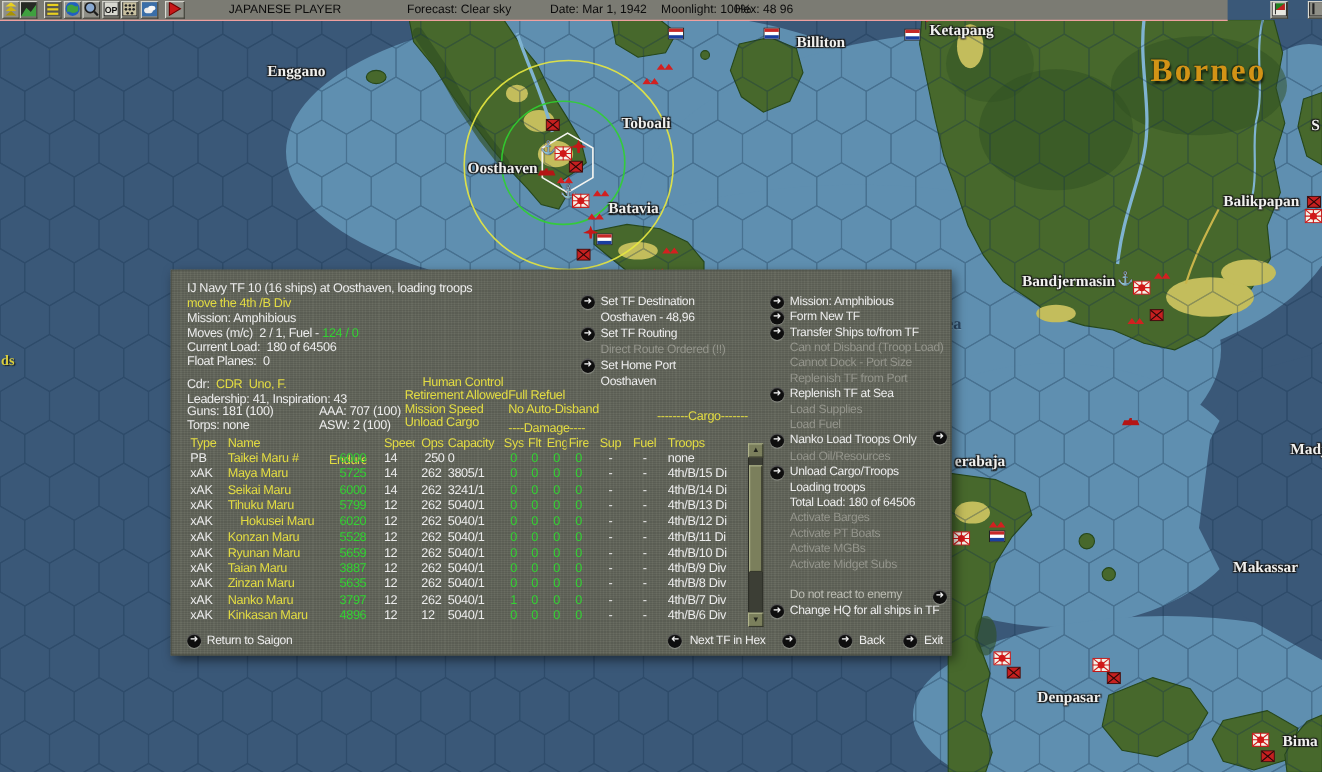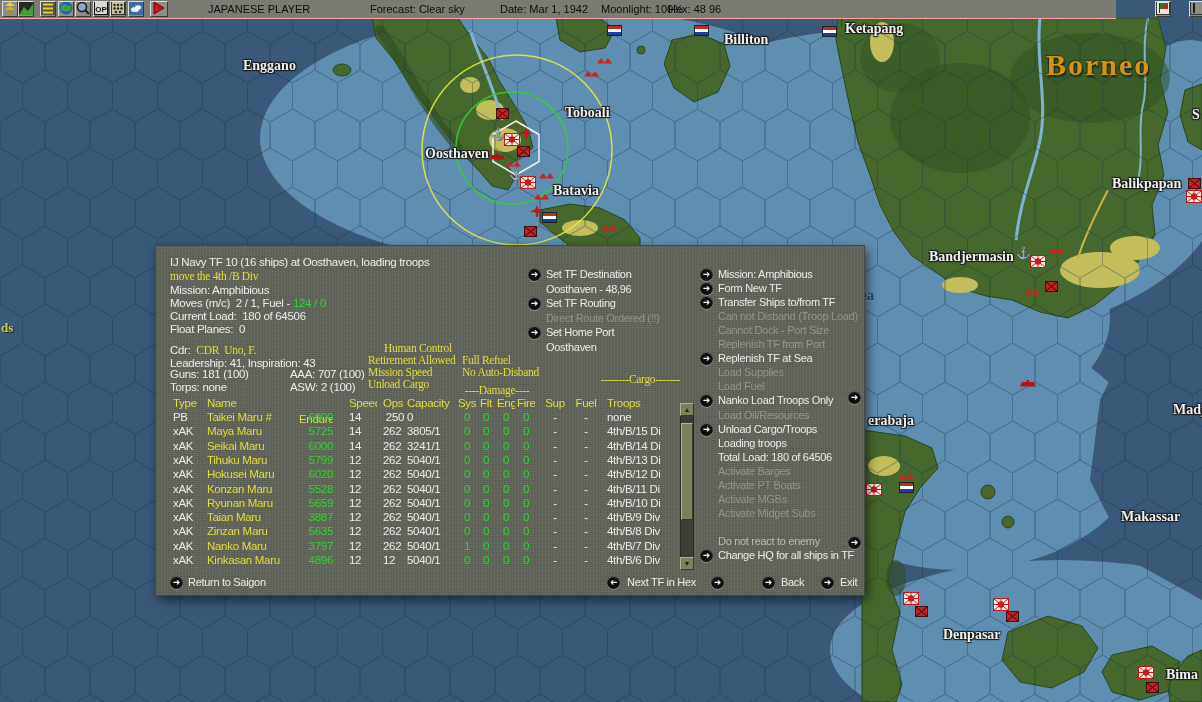--- a/index.html
+++ b/index.html
@@ -24,21 +24,21 @@
   .marker{position:absolute;line-height:0;}
   .marker.anchor{color:#cc1414;font-size:12px;line-height:12px;text-shadow:0 0 1px #600;}
 
   
   #panel{position:absolute;left:155px;top:245px;width:710px;height:351px;z-index:40;background:#63665b;
     background-image:repeating-linear-gradient(0deg,rgba(255,255,255,.025) 0 1px,rgba(0,0,0,.05) 1px 2px),
                      repeating-linear-gradient(90deg,rgba(255,255,255,.02) 0 1px,rgba(0,0,0,.04) 1px 3px);
     box-shadow:inset 0 0 0 1px #474a40, 3px 4px 10px rgba(0,0,0,.55);}
   .pt{position:absolute;font-size:11.5px;line-height:13px;letter-spacing:-.3px;white-space:pre;color:#ececec;}
   .menu-item{position:absolute;font-size:11px;line-height:13px;letter-spacing:-.3px;white-space:pre;color:#ececec;}
-  .c-y{color:#e3dc42;font-family:Liberation Serif, serif;} .c-g{color:#32d232;} .c-dis{color:#94958c;} .c-lg{color:#bcbdb4;}
+  .c-y{color:#e3dc42;} .c-g{color:#32d232;} .c-dis{color:#94958c;} .c-lg{color:#bcbdb4;}
   .arrow-c{position:absolute;width:13px;height:13px;border-radius:7px;background:#0e0e0e;
     box-shadow:0 1px 1px rgba(255,255,255,.28), inset 0 1px 1px rgba(255,255,255,.35);
     color:#f2f2f2;font-size:9px;line-height:13px;text-align:center;font-family:"DejaVu Sans",sans-serif;}
   .arrow-c.left span{display:inline-block;transform:scaleX(-1);}
   .arrow-c span{display:inline-block;}
 
   #photo{position:absolute;left:213px;top:28px;width:150px;height:62px;background:#0a0a0a;border:2px solid #0a0a0a;box-sizing:border-box;}
   #photo .cap{height:14px;background:#e9e9e3;color:#111;font:bold 12px "Liberation Serif",serif;
     text-align:center;line-height:14px;letter-spacing:1px;}
 
@@ -1122,21 +1122,21 @@
           <div class="tc" style="left: 303px; top: 208.9px; width: 18px; text-align: center; color: rgb(50, 210, 50);">0</div>
           <div class="tc" style="left: 323px; top: 208.9px; width: 16px; text-align: center; color: rgb(50, 210, 50);">0</div>
           <div class="tc" style="left: 342px; top: 208.9px; width: 18px; text-align: center; color: rgb(50, 210, 50);">0</div>
           <div class="tc" style="left: 362px; top: 208.9px; width: 18px; text-align: center; color: rgb(50, 210, 50);">0</div>
           <div class="tc" style="left: 390px; top: 208.9px; width: 20px; text-align: center; color: rgb(236, 236, 236);">-</div>
           <div class="tc" style="left: 420px; top: 208.9px; width: 22px; text-align: center; color: rgb(236, 236, 236);">-</div>
           <div class="tc" style="left: 452px; top: 208.9px; width: 72px; text-align: left; color: rgb(236, 236, 236);">4th/B/13 Di</div>
         </div>
         <div>
           <div class="tc" style="left: 18px; top: 223.2px; width: 32px; text-align: left; color: rgb(236, 236, 236);">xAK</div>
-          <div class="tc" style="left: 52px; top: 223.2px; width: 90px; text-align: left; color: rgb(227, 220, 66);">Hokusei Maru</div>
+          <div class="tc" style="left: 52px; top: 223.2px; width: 90px; text-align: center; color: rgb(227, 220, 66);">Hokusei Maru</div>
           <div class="tc" style="left: 144px; top: 223.2px; width: 34px; text-align: right; color: rgb(50, 210, 50);">6020</div>
           <div class="tc" style="left: 194px; top: 223.2px; width: 28px; text-align: left; color: rgb(236, 236, 236);">12</div>
           <div class="tc" style="left: 228px; top: 223.2px; width: 24px; text-align: left; color: rgb(236, 236, 236);">262</div>
           <div class="tc" style="left: 252px; top: 223.2px; width: 50px; text-align: left; color: rgb(236, 236, 236);">5040/1</div>
           <div class="tc" style="left: 303px; top: 223.2px; width: 18px; text-align: center; color: rgb(50, 210, 50);">0</div>
           <div class="tc" style="left: 323px; top: 223.2px; width: 16px; text-align: center; color: rgb(50, 210, 50);">0</div>
           <div class="tc" style="left: 342px; top: 223.2px; width: 18px; text-align: center; color: rgb(50, 210, 50);">0</div>
           <div class="tc" style="left: 362px; top: 223.2px; width: 18px; text-align: center; color: rgb(50, 210, 50);">0</div>
           <div class="tc" style="left: 390px; top: 223.2px; width: 20px; text-align: center; color: rgb(236, 236, 236);">-</div>
           <div class="tc" style="left: 420px; top: 223.2px; width: 22px; text-align: center; color: rgb(236, 236, 236);">-</div>

